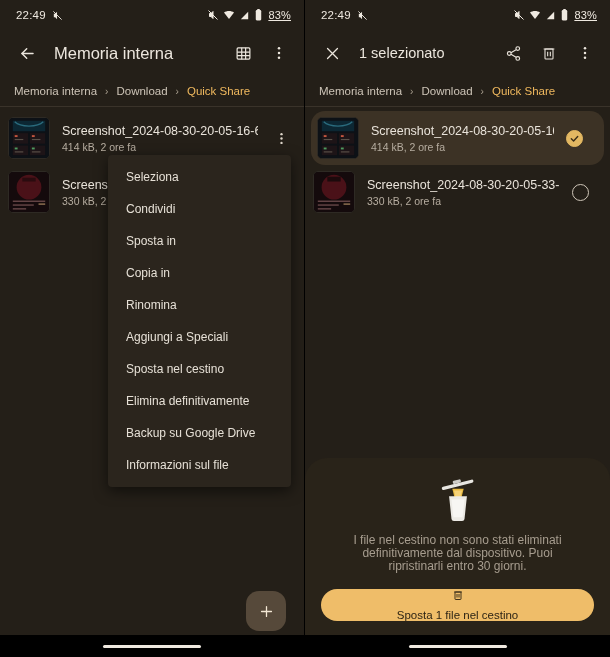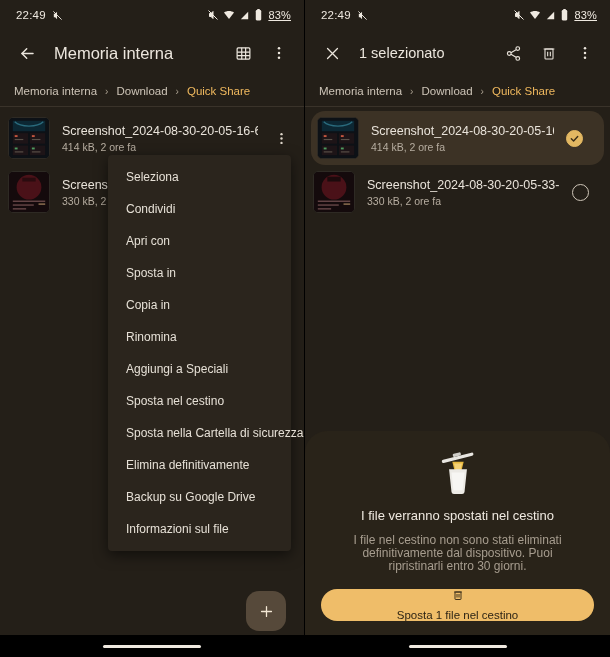--- a/index.html
+++ b/index.html
@@ -331,27 +331,25 @@
         <div class="fileinfo">
           <div class="fname">Screenshot_</div>
           <div class="fmeta">330 kB, 2 ore</div>
         </div>
       </div>
     </div>
 
     <div class="ctxmenu">
       <div class="ctxitem">Seleziona</div>
       <div class="ctxitem">Condividi</div>
-      <div class="ctxitem">Apri con</div>
       <div class="ctxitem">Sposta in</div>
       <div class="ctxitem">Copia in</div>
       <div class="ctxitem">Rinomina</div>
       <div class="ctxitem">Aggiungi a Speciali</div>
       <div class="ctxitem">Sposta nel cestino</div>
-      <div class="ctxitem">Sposta nella Cartella di sicurezza</div>
       <div class="ctxitem">Elimina definitivamente</div>
       <div class="ctxitem">Backup su Google Drive</div>
       <div class="ctxitem">Informazioni sul file</div>
     </div>
 
     <div class="fab">
       <svg width="17" height="17" viewBox="0 0 24 24" fill="none" stroke="#f3e7d4" stroke-width="1.8" stroke-linecap="round">
           <path d="M12 5v14M5 12h14"></path>
         </svg>
     </div>
@@ -501,21 +499,20 @@
           <g transform="rotate(-14 32 14)">
             <rect x="12" y="10" width="40" height="4" rx="2" fill="#e8e6e1"></rect>
             <rect x="27" y="6" width="10" height="4" rx="1.5" fill="#cfcdc8"></rect>
           </g>
           <path d="M25 17h14l-3 12h-8z" fill="#e8b93f"></path>
           <path d="M27 19h10l-2 8h-6z" fill="#f5d277"></path>
           <path d="M21 26h22l-3 28a3 3 0 0 1-3 2.6H27a3 3 0 0 1-3-2.6z" fill="#eceae5"></path>
           <path d="M24 30h16l-2.4 22H26.4z" fill="#f7f6f3"></path>
         </svg>
       </div>
-      <div class="sheet-title">I file verranno spostati nel cestino</div>
       <div class="sheet-body">I file nel cestino non sono stati eliminati definitivamente dal dispositivo. Puoi ripristinarli entro 30 giorni.</div>
       <button class="sheet-btn">
         <svg width="12" height="12" viewBox="0 0 24 24" fill="none" stroke="#2d2415" stroke-width="1.8">
             <path d="M4 6h16"></path>
             <rect x="6" y="6" width="12" height="15" rx="1.2"></rect>
             <path d="M10 10v7M14 10v7"></path>
           </svg>
         <span>Sposta 1 file nel cestino</span>
       </button>
     </div>

